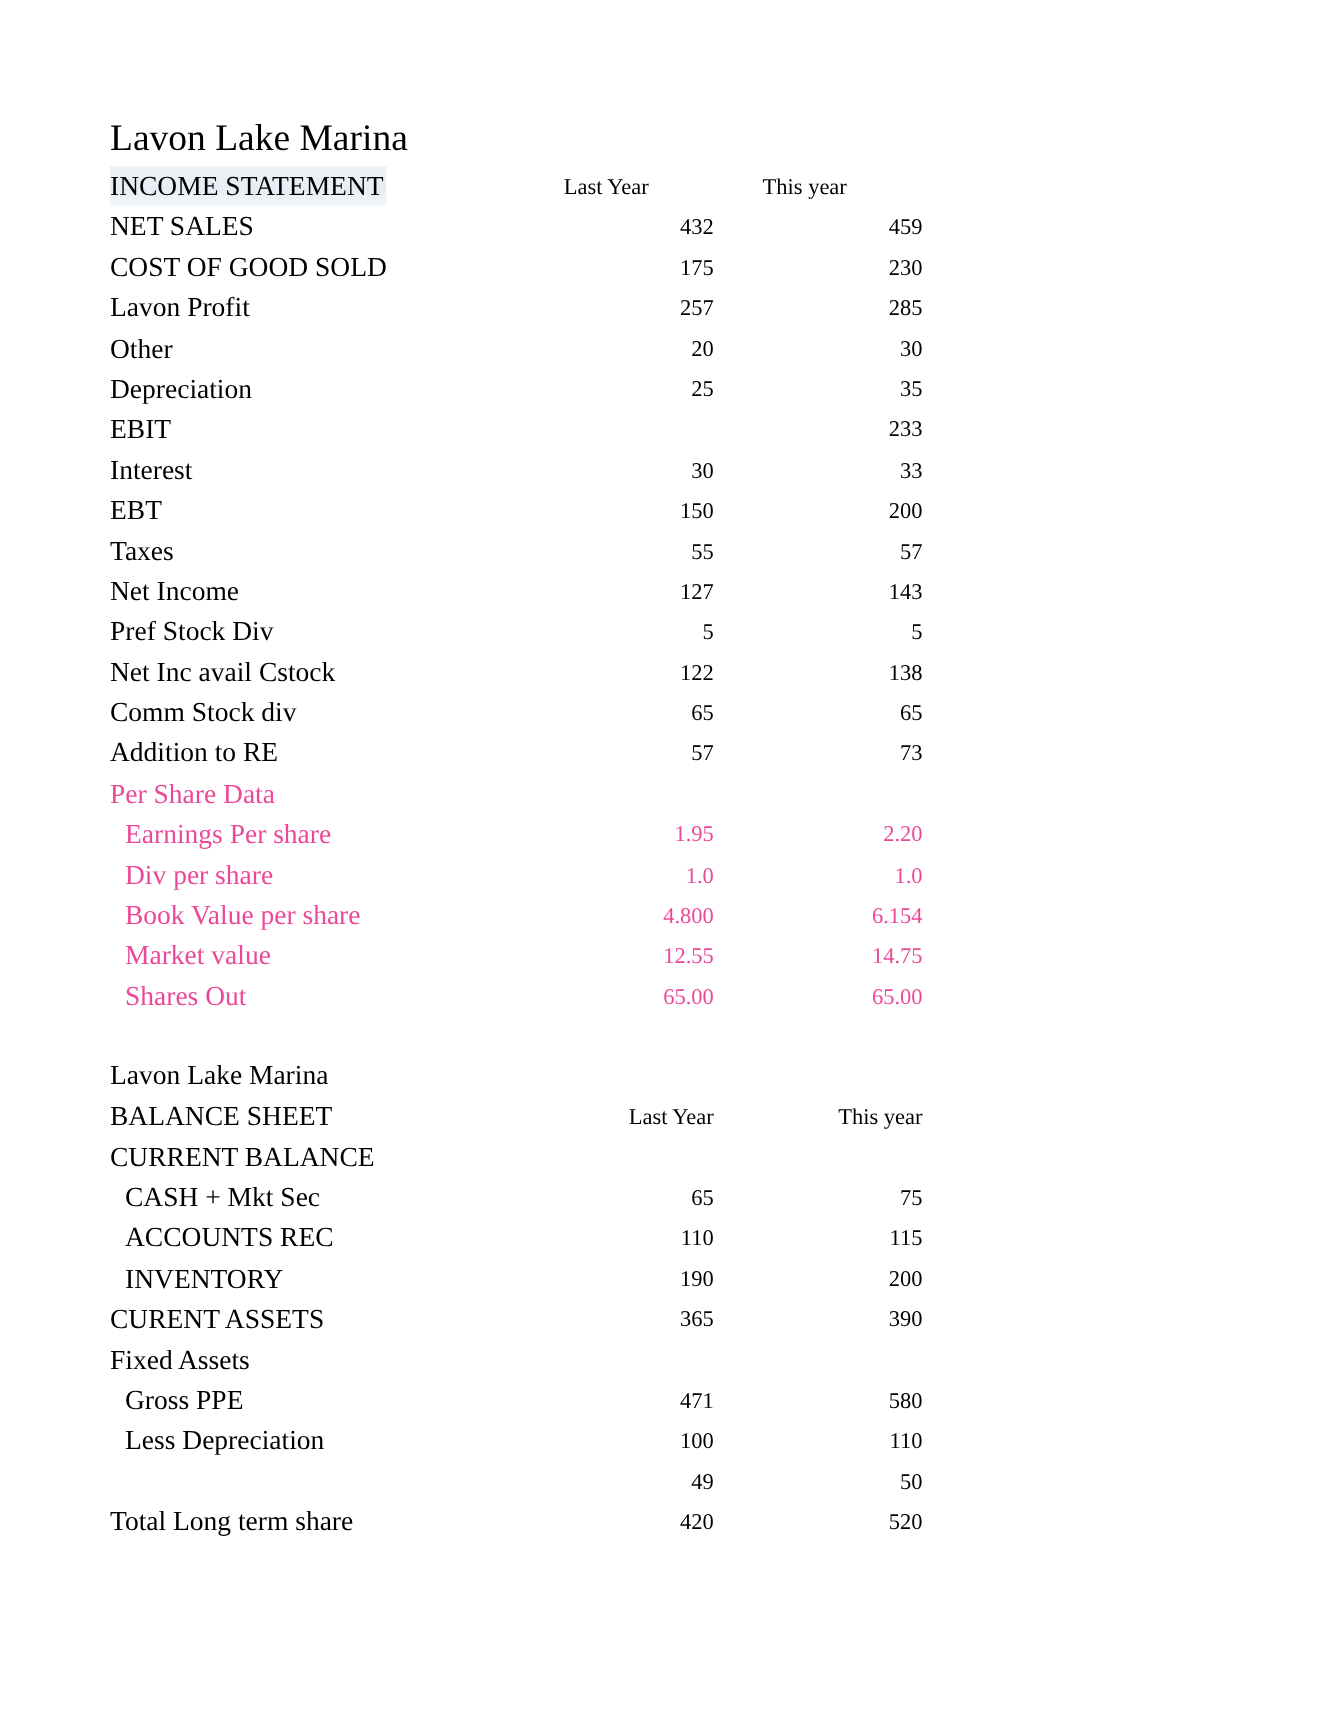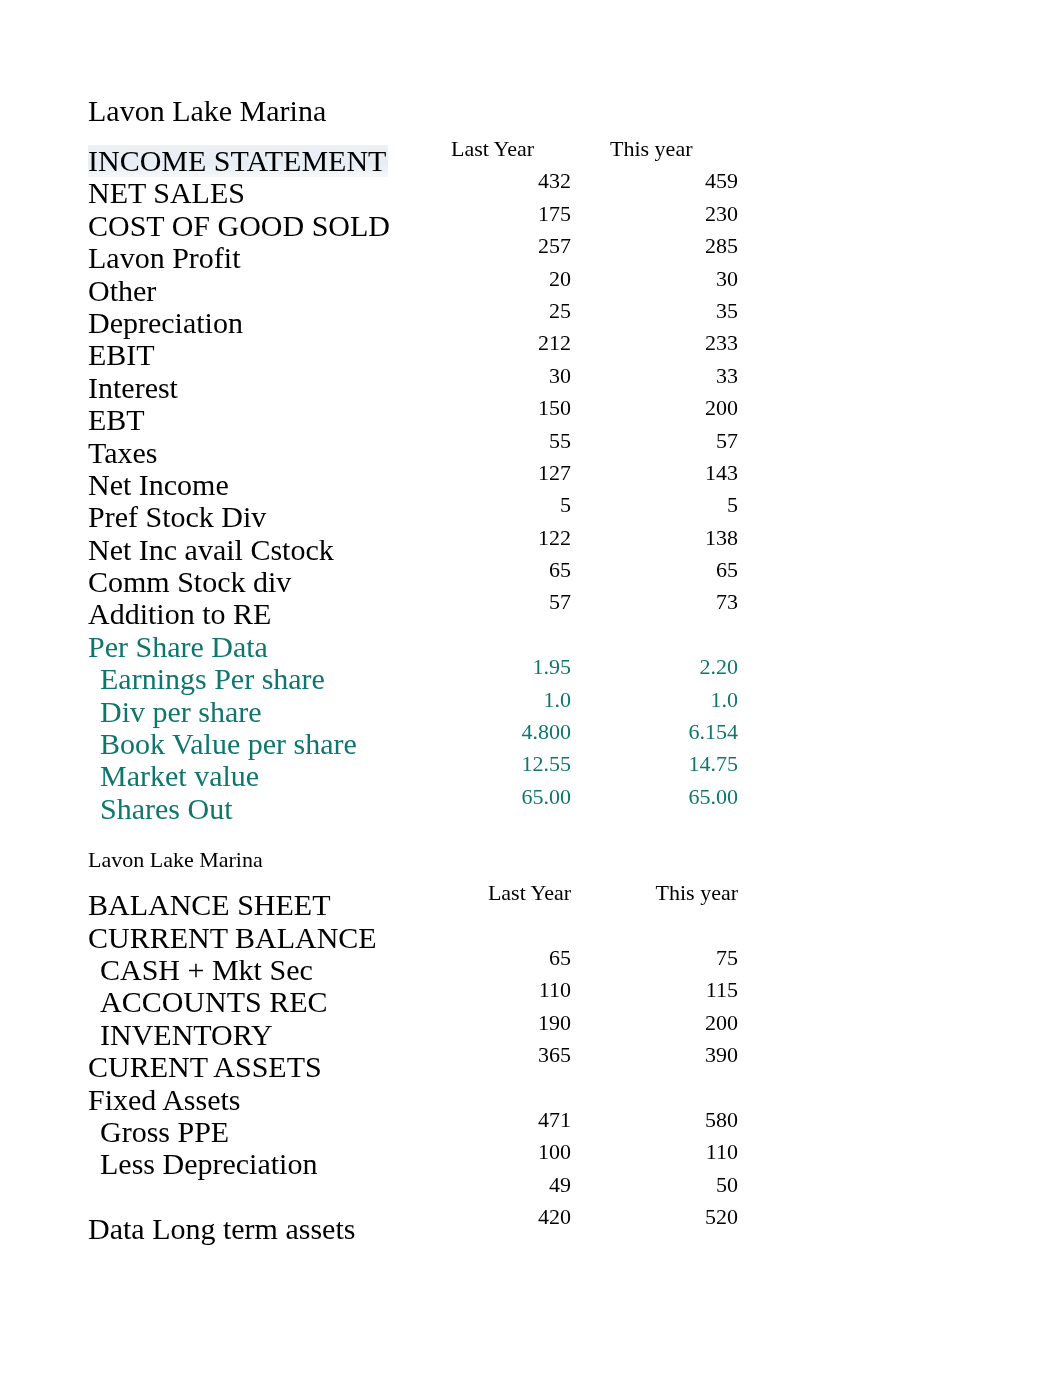--- a/index.html
+++ b/index.html
@@ -27,28 +27,27 @@
   .row {
     position: relative;
     height: 32.4px;
     line-height: 32.4px;
     white-space: nowrap;
   }
   .row .label {
     position: absolute;
     left: 0;
     top: 0;
-    font-size: 30px;
-    margin-top: 12px;
+    font-size: 22px;
   }
   .row .c1, .row .c2 {
     position: absolute;
     top: 0;
     text-align: right;
-    font-size: 22px;
+    font-size: 18px;
   }
   .row .c1 { left: 300px; width: 183px; }
   .row .c2 { left: 490px; width: 160px; }
 
   
   .hdr .c1 { text-align: left; left: 363px; width: 183px; }
   .hdr .c2 { text-align: left; left: 522px; width: 160px; }
   
   .hdr-right .c1 { text-align: right; left: 300px; width: 183px; }
   .hdr-right .c2 { text-align: right; left: 490px; width: 160px; }
@@ -115,21 +114,21 @@
     position: absolute;
     left: 230px;
     top: -5px;
     width: 342px;
     height: 9px;
     background: linear-gradient(180deg, rgba(255,255,255,0) 0%, rgba(226,226,226,0.85) 45%, rgba(255,255,255,0) 100%);
     z-index: -1;
   }
 
   
-  .blue .label, .blue .c1, .blue .c2 { color: #0f766e; }
+  .blue .label, .blue .c1, .blue .c2 { color: #ec4899; }
 
   .spacer { height: 30px; }
 </style>
 </head>
 <body>
 
 <div class="sheet">
 
   <div class="title-row band-green">
     <span class="label">Lavon Lake Marina</span>
@@ -161,21 +160,20 @@
     <span class="c1">20</span>
     <span class="c2">30</span>
   </div>
   <div class="row">
     <span class="label">Depreciation</span>
     <span class="c1">25</span>
     <span class="c2">35</span>
   </div>
   <div class="row sep">
     <span class="label">EBIT</span>
-    <span class="c1">212</span>
     <span class="c2">233</span>
   </div>
   <div class="row">
     <span class="label">Interest</span>
     <span class="c1">30</span>
     <span class="c2">33</span>
   </div>
   <div class="row sep">
     <span class="label">EBT</span>
     <span class="c1">150</span>
@@ -288,18 +286,18 @@
   <div class="row ind1">
     <span class="label">Less Depreciation</span>
     <span class="c1">100</span>
     <span class="c2">110</span>
   </div>
   <div class="row ind-sm">
     <span class="c1">49</span>
     <span class="c2">50</span>
   </div>
   <div class="row sep">
-    <span class="label">Data Long term assets</span>
+    <span class="label">Total Long term share</span>
     <span class="c1">420</span>
     <span class="c2">520</span>
   </div>
 
 </div>
 
 </body></html>

